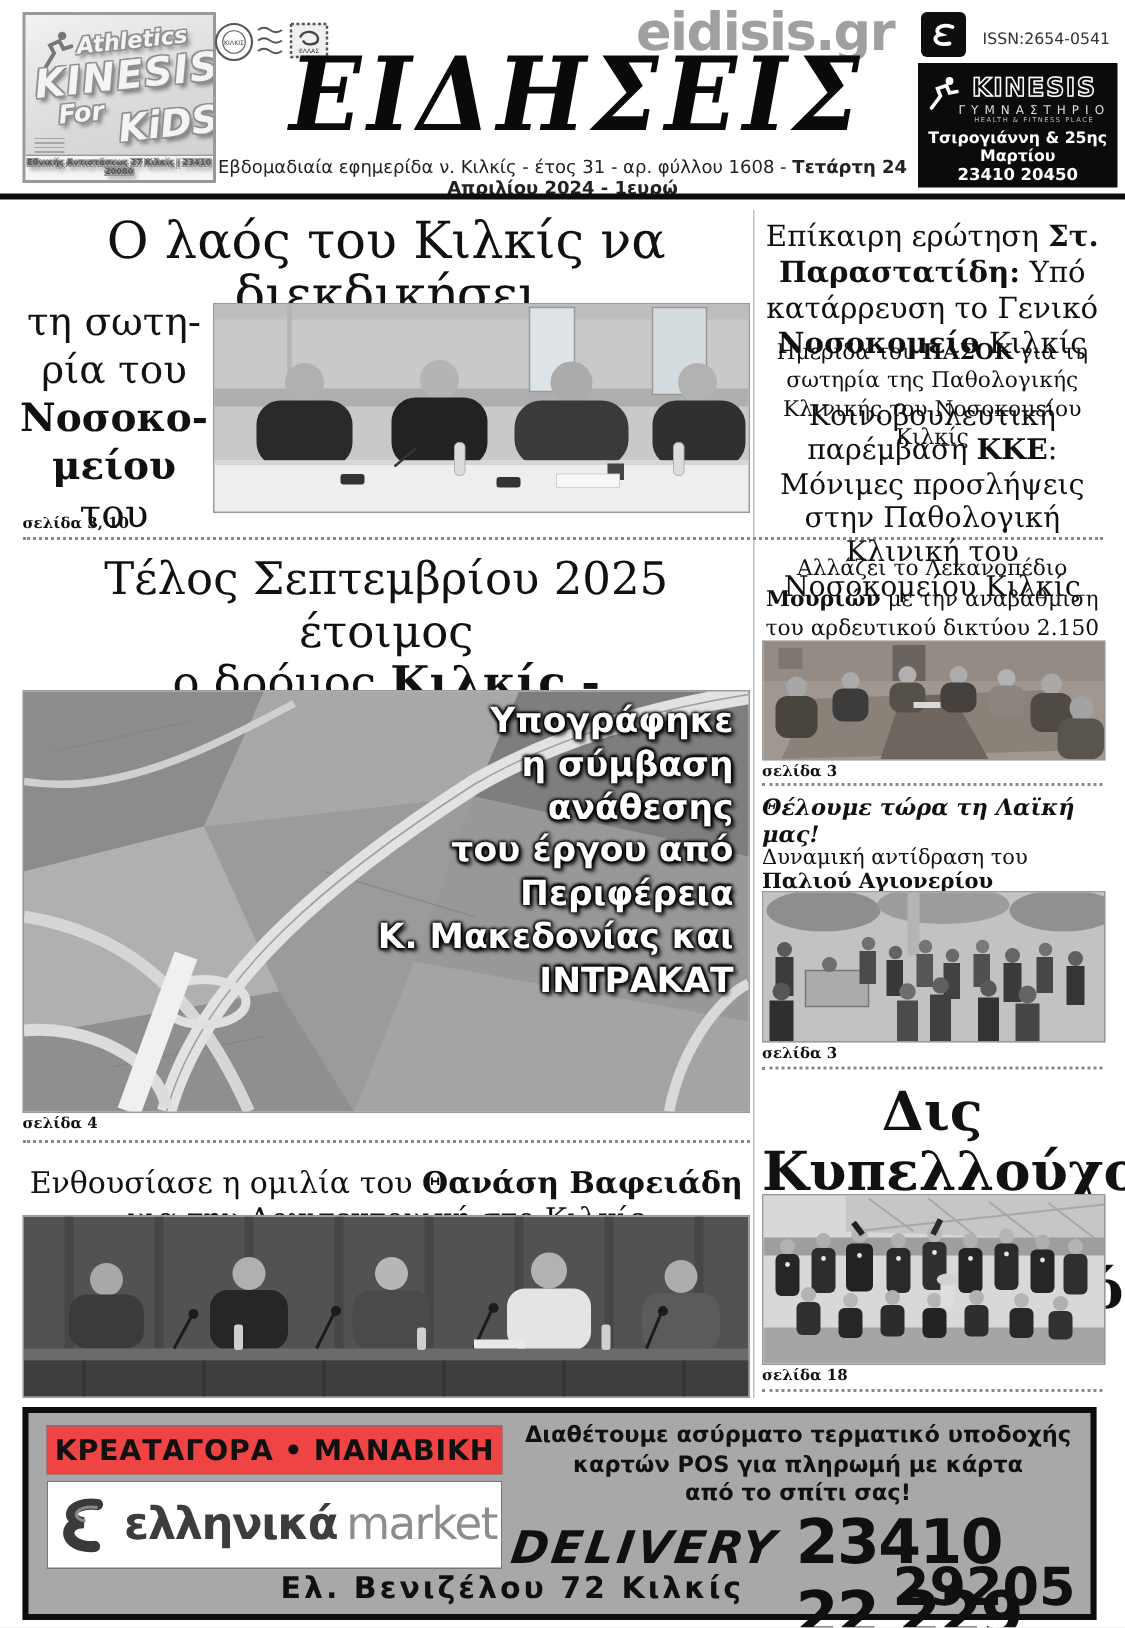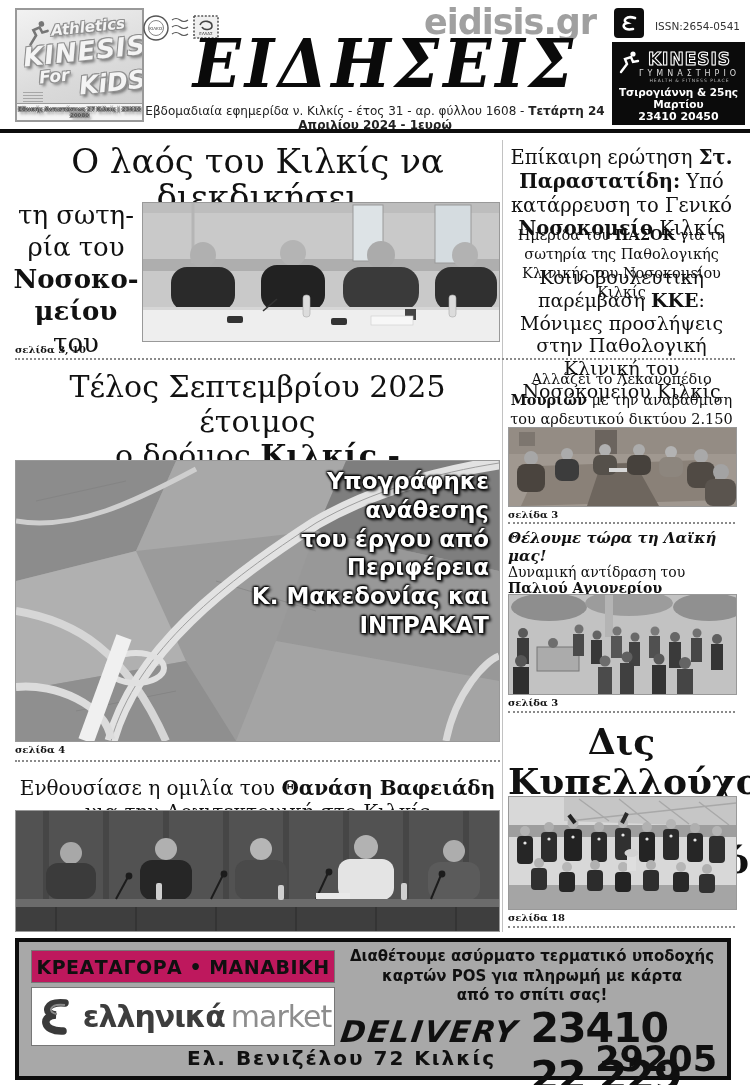--- a/index.html
+++ b/index.html
@@ -65,21 +65,21 @@
   .r-mourion{left:508px;top:370px;font-size:14.5px;line-height:1.35;}
   .photo3{left:508px;top:427px;width:227px;height:78px;}
   .r-laiki-h{left:508px;top:529px;width:227px;font-size:15px;font-weight:bold;font-style:italic;}
   .r-laiki-s{left:508px;top:564px;width:227px;font-size:14px;}
   .photo4{left:508px;top:594px;width:227px;height:99px;}
   .r-cup{left:508px;top:722px;width:227px;text-align:center;font-size:36px;font-weight:bold;line-height:1.1;}
   .photo5{left:508px;top:796px;width:227px;height:112px;}
   
   .ad{left:15px;top:938px;width:716px;height:142px;background:#a8a8a8;border:4px solid #0d0d0d;
       box-sizing:border-box;font-family:"DejaVu Sans",sans-serif;color:#101010;}
-  .ad-box1{left:12px;top:8px;width:302px;height:31px;background:#be185d;border:1px solid #777;
+  .ad-box1{left:12px;top:8px;width:302px;height:31px;background:#ef4444;border:1px solid #777;
       display:flex;align-items:center;justify-content:center;font-weight:bold;font-size:19px;letter-spacing:.5px;}
   .ad-box2{left:12px;top:45px;width:302px;height:57px;background:#fff;border:1px solid #777;
       display:flex;align-items:center;justify-content:center;gap:6px;}
   .brand-gr{font-weight:bold;font-size:30px;color:#3d3d3d;letter-spacing:-1px;}
   .brand-en{font-size:30px;color:#8d8d8d;letter-spacing:-1px;}
   .ad-pos{left:322px;top:5px;width:382px;text-align:center;font-weight:bold;font-size:15px;line-height:1.3;}
   .ad-delrow{left:322px;top:62px;width:386px;display:flex;align-items:baseline;gap:12px;}
   .ad-delivery{font-weight:bold;font-style:italic;font-size:30px;letter-spacing:2px;transform:skewX(-8deg);}
   .ad-phone1{font-weight:bold;font-size:41px;letter-spacing:-1px;}
   .ad-phone2{right:10px;top:97px;font-weight:bold;font-size:35px;letter-spacing:0px;}
@@ -203,20 +203,21 @@
       <path d="M0,150 C60,160 110,190 150,280" stroke="#d6d6d6" stroke-width="8" fill="none"></path>
       <path d="M95,280 C120,190 210,120 300,62 C355,30 420,12 483,2" stroke="#e2e2e2" stroke-width="13" fill="none"></path>
       <path d="M95,280 C120,190 210,120 300,62 C355,30 420,12 483,2" stroke="#9e9e9e" stroke-width="1" fill="none"></path>
       <path d="M95,278 C90,244 40,222 0,226" stroke="#dcdcdc" stroke-width="8" fill="none"></path>
       <ellipse cx="120" cy="207" rx="28" ry="15" fill="none" stroke="#e0e0e0" stroke-width="6"></ellipse>
       <path d="M70,280 L108,176" stroke="#f0f0f0" stroke-width="16"></path>
       <path d="M430,280 C440,230 470,200 483,195" stroke="#d9d9d9" stroke-width="7" fill="none"></path>
     </svg>
     <div class="overlay">
       <div>Υπογράφηκε</div>
+      <div>η σύμβαση</div>
       <div>ανάθεσης</div>
       <div>του έργου από</div>
       <div>Περιφέρεια</div>
       <div>Κ. Μακεδονίας και</div>
       <div>ΙΝΤΡΑΚΑΤ</div>
     </div>
   </div>
 
   <div class="abs pageref" style="left:15px;top:744px;">σελίδα 4</div>
   <div class="abs dotsep" style="left:15px;top:760px;width:485px;"></div>

